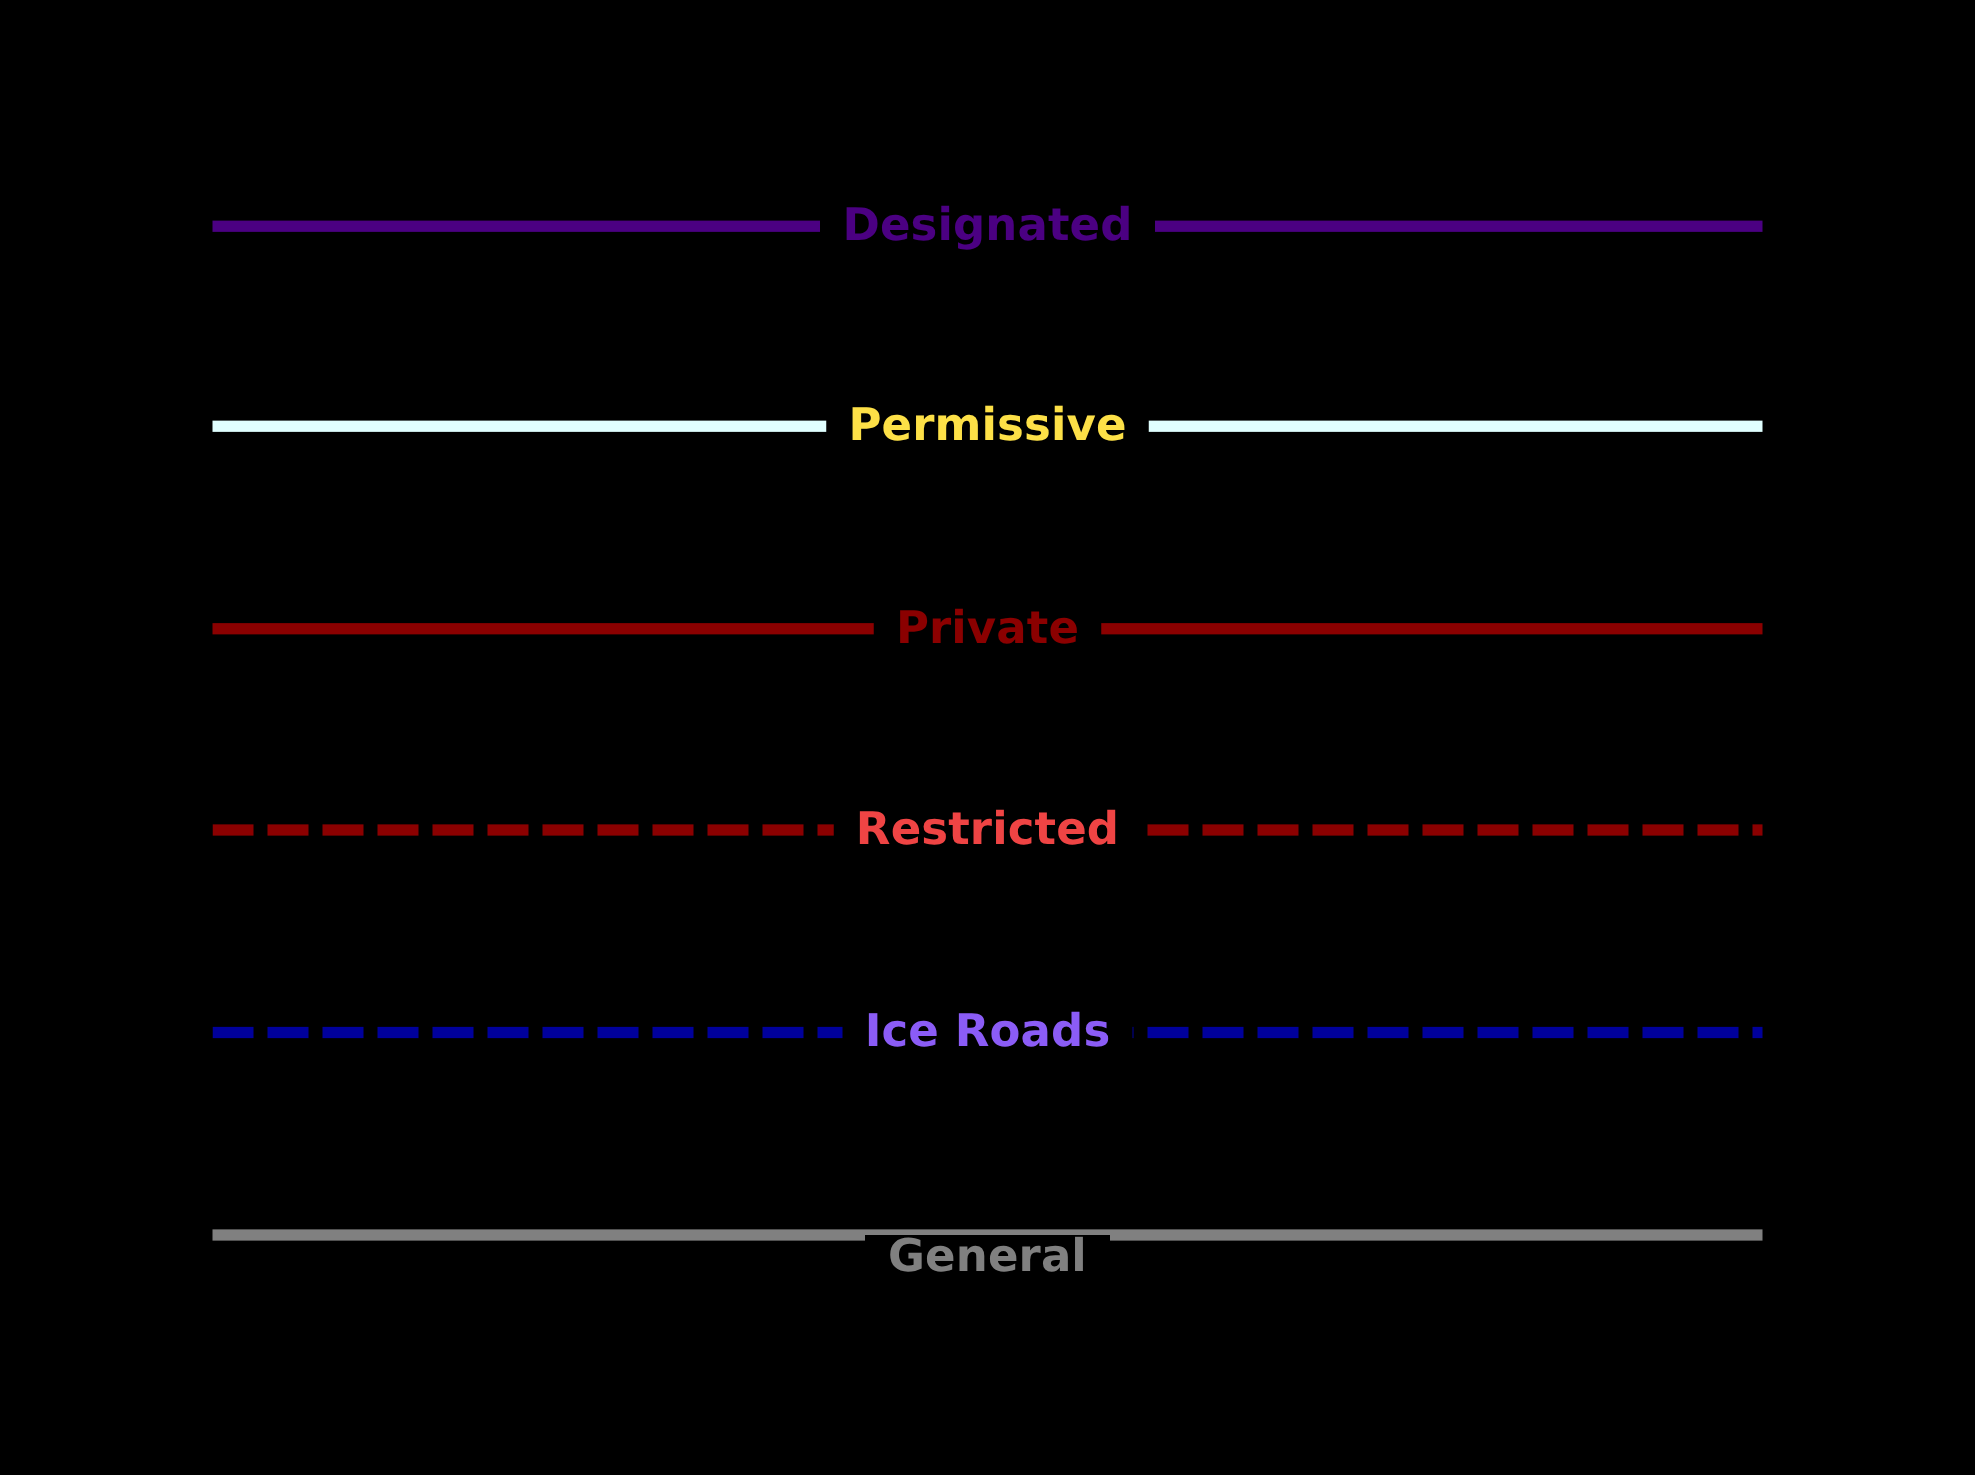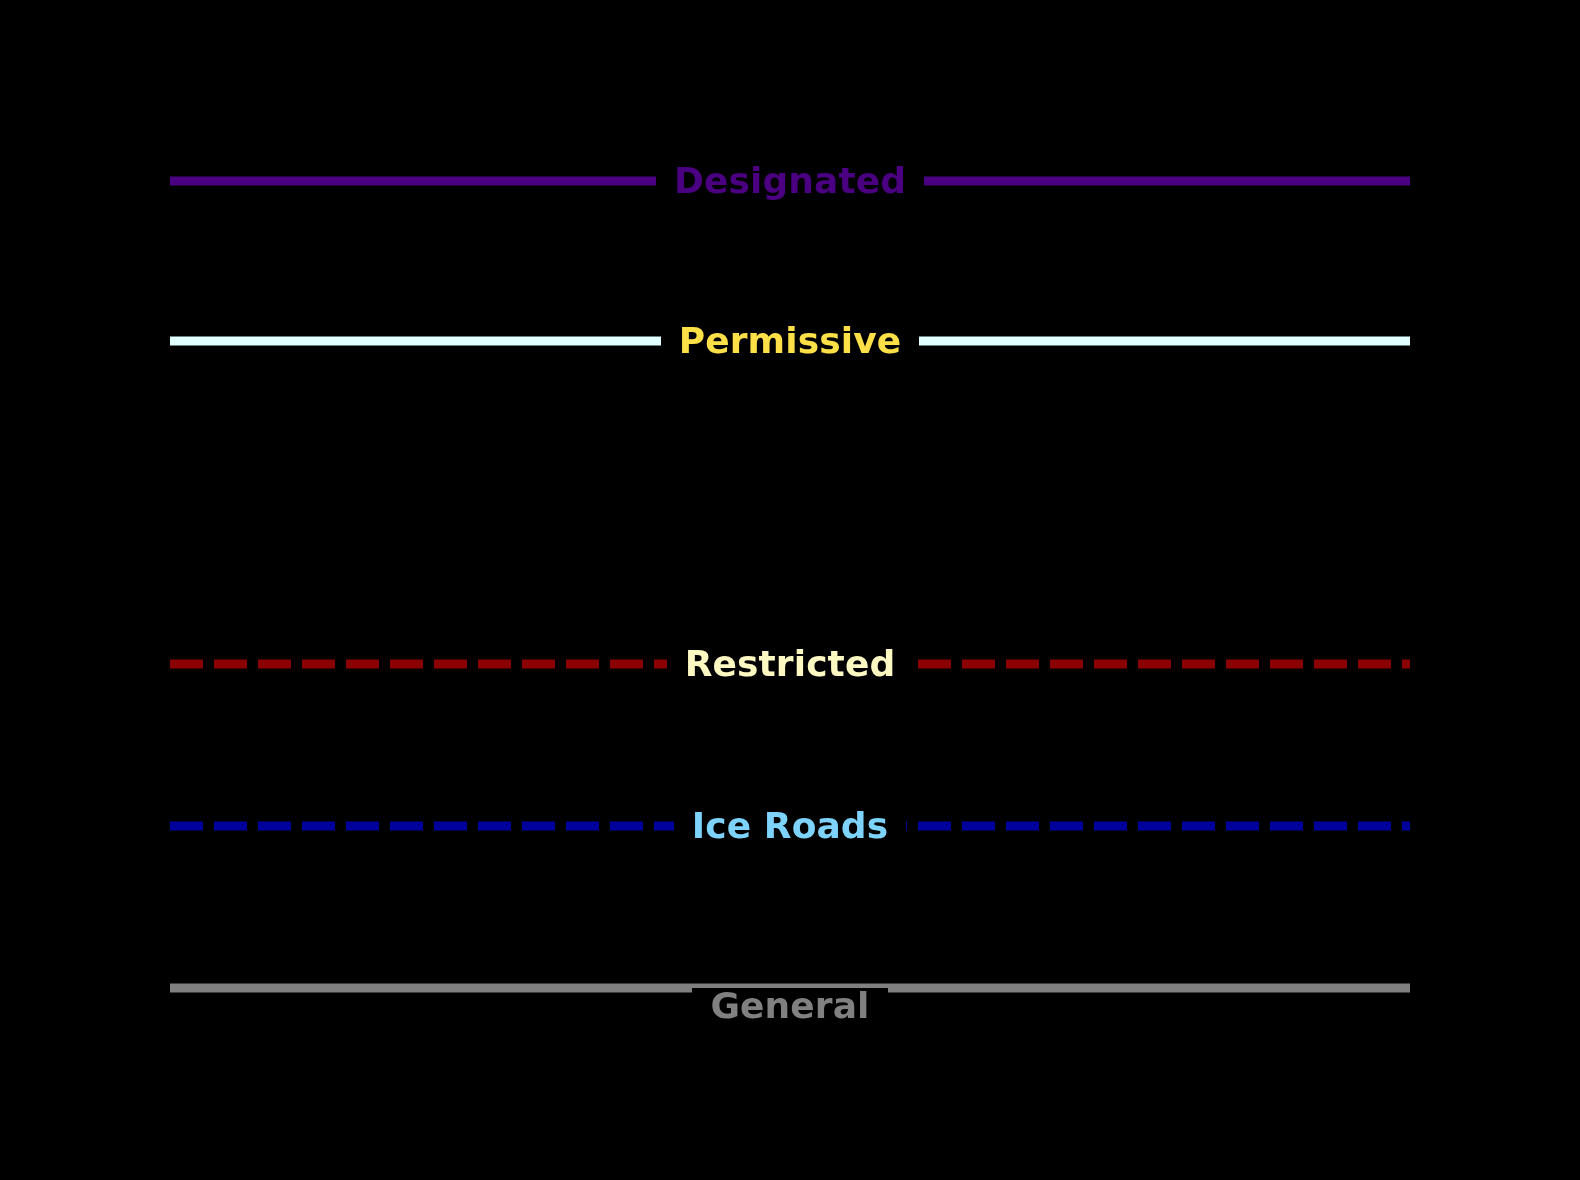--- a/index.html
+++ b/index.html
@@ -76,29 +76,33 @@
   <div class="legend-row" style="top: 151px; color: rgb(75, 0, 130);">
     <span class="legend-rule solid" style="color: rgb(75, 0, 130); height: 9px;"></span>
     <span class="legend-label" style="color: rgb(75, 0, 130);">Designated</span>
   </div>
 
   <div class="legend-row" style="top: 311px; color: rgb(224, 255, 255);">
     <span class="legend-rule solid" style="color: rgb(224, 255, 255); height: 9px;"></span>
     <span class="legend-label" style="color: #fde047;">Permissive</span>
   </div>
 
+  <div class="legend-row" style="top: 473px; color: rgb(139, 0, 0);">
+    <span class="legend-rule solid" style="color: rgb(139, 0, 0); height: 9px;"></span>
+    <span class="legend-label" style="color: rgb(139, 0, 0);">Private</span>
+  </div>
 
   <div class="legend-row" style="top: 634px; color: rgb(139, 0, 0);">
     <span class="legend-rule dashed" style="color: rgb(139, 0, 0); height: 9px;"></span>
-    <span class="legend-label" style="color: #fef9c3;">Restricted</span>
+    <span class="legend-label" style="color: #ef4444;">Restricted</span>
   </div>
 
   <div class="legend-row" style="top: 796px; color: rgb(0, 0, 155);">
     <span class="legend-rule dashed" style="color: rgb(0, 0, 155); height: 9px;"></span>
-    <span class="legend-label" style="color: #7dd3fc;">Ice Roads</span>
+    <span class="legend-label" style="color: #8b5cf6;">Ice Roads</span>
   </div>
 
   <div class="legend-row" style="top: 958px; color: rgb(128, 128, 128);">
     <span class="legend-rule solid" style="color: rgb(128, 128, 128); height: 9px;"></span>
     <span class="legend-label" style="color: rgb(128, 128, 128); margin-top: 36px;">General</span>
   </div>
 
 </div>
 
 </body></html>

